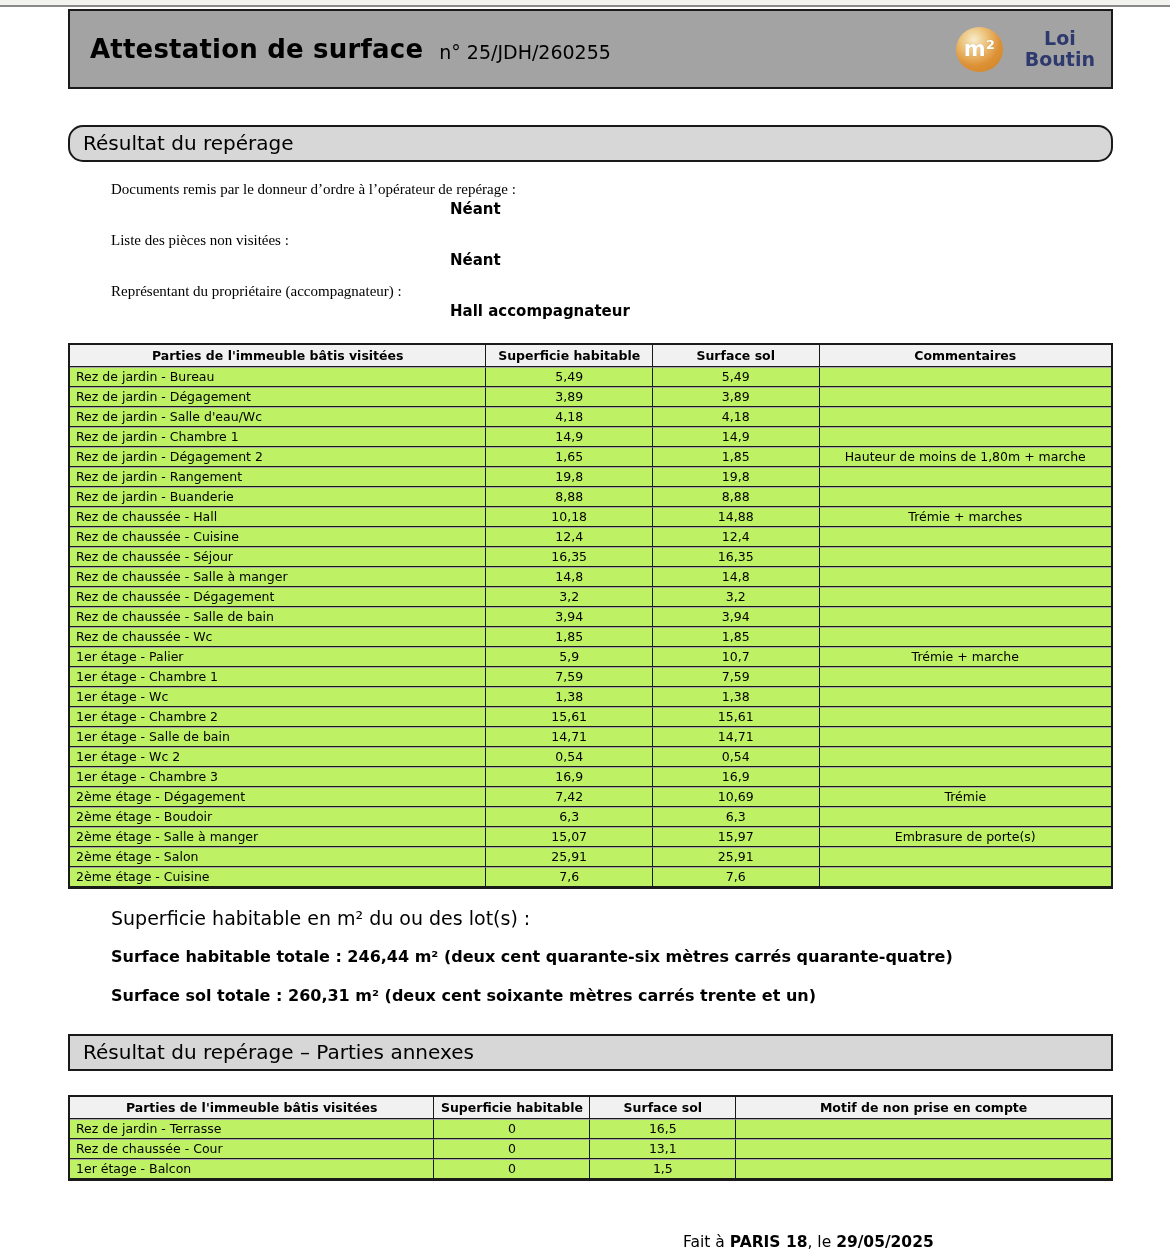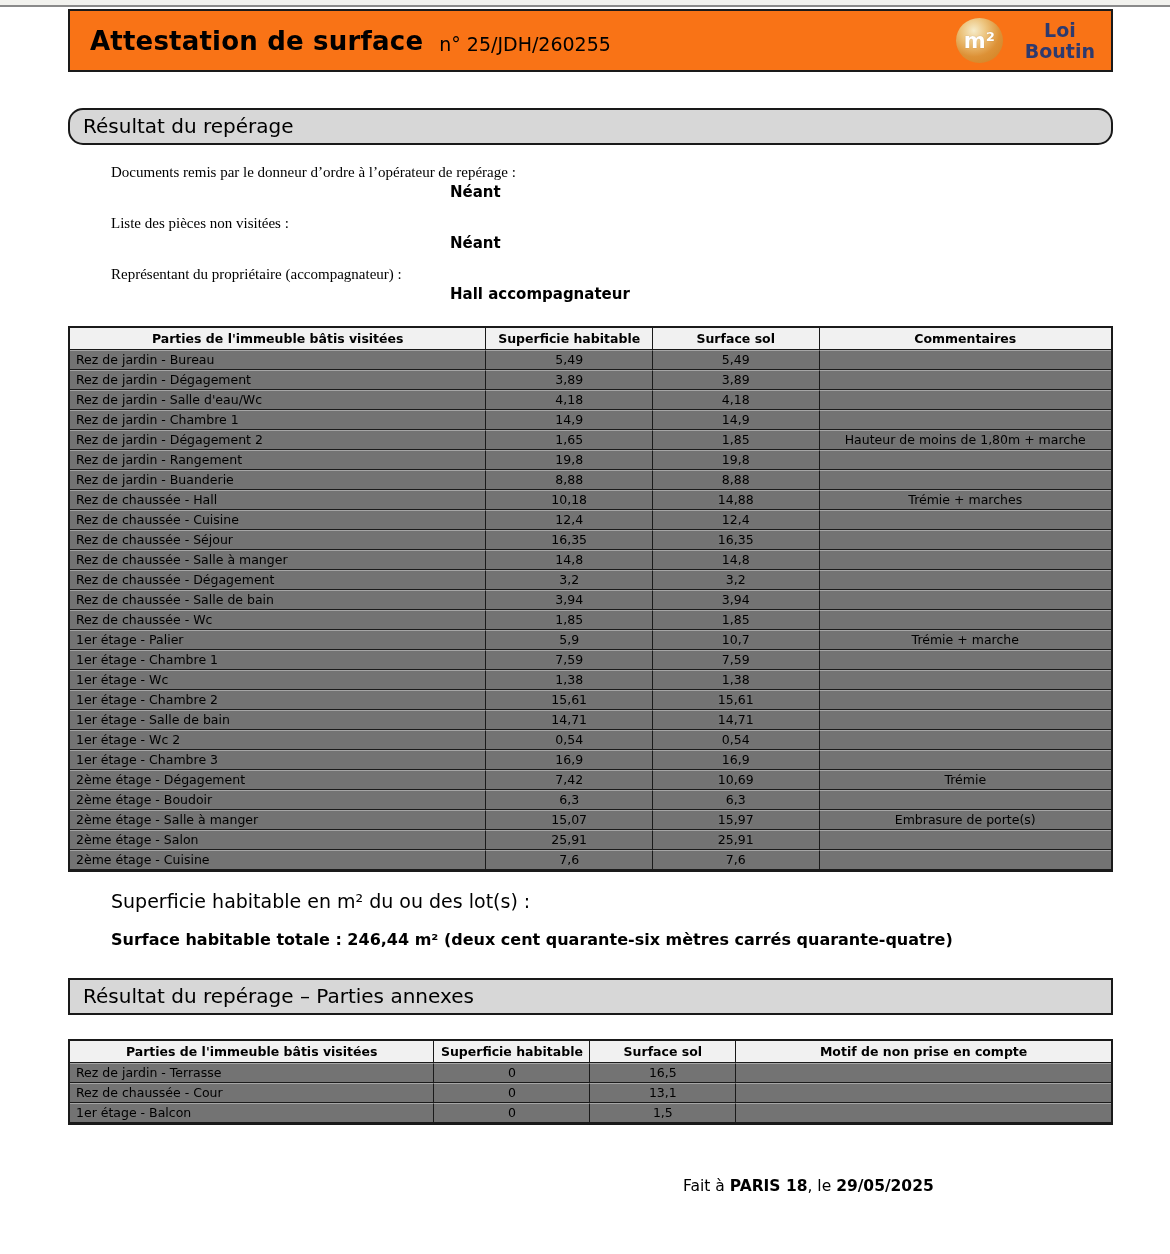--- a/index.html
+++ b/index.html
@@ -14,25 +14,25 @@
     width: 100%; height: 7px;
     background: #f2f2ee;
     border-bottom: 2px solid #8a8a8a;
   }
   .page { padding: 0 57px 0 68px; }
 
   
   .header-box {
     margin-top: 2px;
     border: 2px solid #1a1a1a;
-    height: 63px;
+    height: 80px;
     display: flex;
     align-items: center;
     padding: 0 12px 0 20px;
-    background: #f97316;
+    background: #a3a3a3;
   }
   .doc-title { font-size: 26px; font-weight: bold; letter-spacing: 0.2px; }
   .doc-number { font-size: 19px; margin-left: 16px; padding-top: 6px; }
   .logo { margin-left: auto; display: flex; align-items: center; gap: 22px; }
   .logo-circle {
     width: 47px; height: 45px; border-radius: 50%;
     background: radial-gradient(circle at 38% 28%, #f6ecca 0%, #ecc27a 30%, #dd9136 60%, #cf7f1f 100%);
     color: #fff; font-weight: bold; font-size: 21px;
     display: flex; align-items: center; justify-content: center;
     text-shadow: 0 0 1px rgba(120,70,0,.4);
@@ -60,21 +60,21 @@
   .info-label { line-height: 20px; font-family: Liberation Serif, serif; }
   .info-value { font-weight: bold; line-height: 20px; padding-left: 339px; }
 
   
   table.doc-table {
     width: 100%;
     table-layout: fixed;
     border-collapse: separate;
     border-spacing: 0;
     border: 2px solid #1a1a1a;
-    background: #737373;
+    background: #bef264;
   }
   .main-table  { margin-top: 22px; }
   .annex-table { margin-top: 24px; }
   .doc-table th {
     background: #f1f1f1;
     font-size: 12.5px;
     font-weight: bold;
     padding: 3px 6px;
     border-right: 1px solid #1a1a1a;
     border-bottom: 1px solid #1a1a1a;
@@ -314,20 +314,21 @@
           <td>7,6</td>
           <td>7,6</td>
           <td></td>
         </tr>
       </tbody>
   </table>
 
   <div class="totals">
     <div class="totals-intro">Superficie habitable en m² du ou des lot(s) :</div>
     <div class="totals-line">Surface habitable totale : 246,44 m² (deux cent quarante-six mètres carrés quarante-quatre)</div>
+    <div class="totals-line">Surface sol totale : 260,31 m² (deux cent soixante mètres carrés trente et un)</div>
   </div>
 
   <div class="section-bar bar-annex">Résultat du repérage – Parties annexes</div>
 
   <table class="doc-table annex-table">
     <colgroup>
         <col class="c1">
         <col class="c2">
         <col class="c3">
         <col class="c4">

